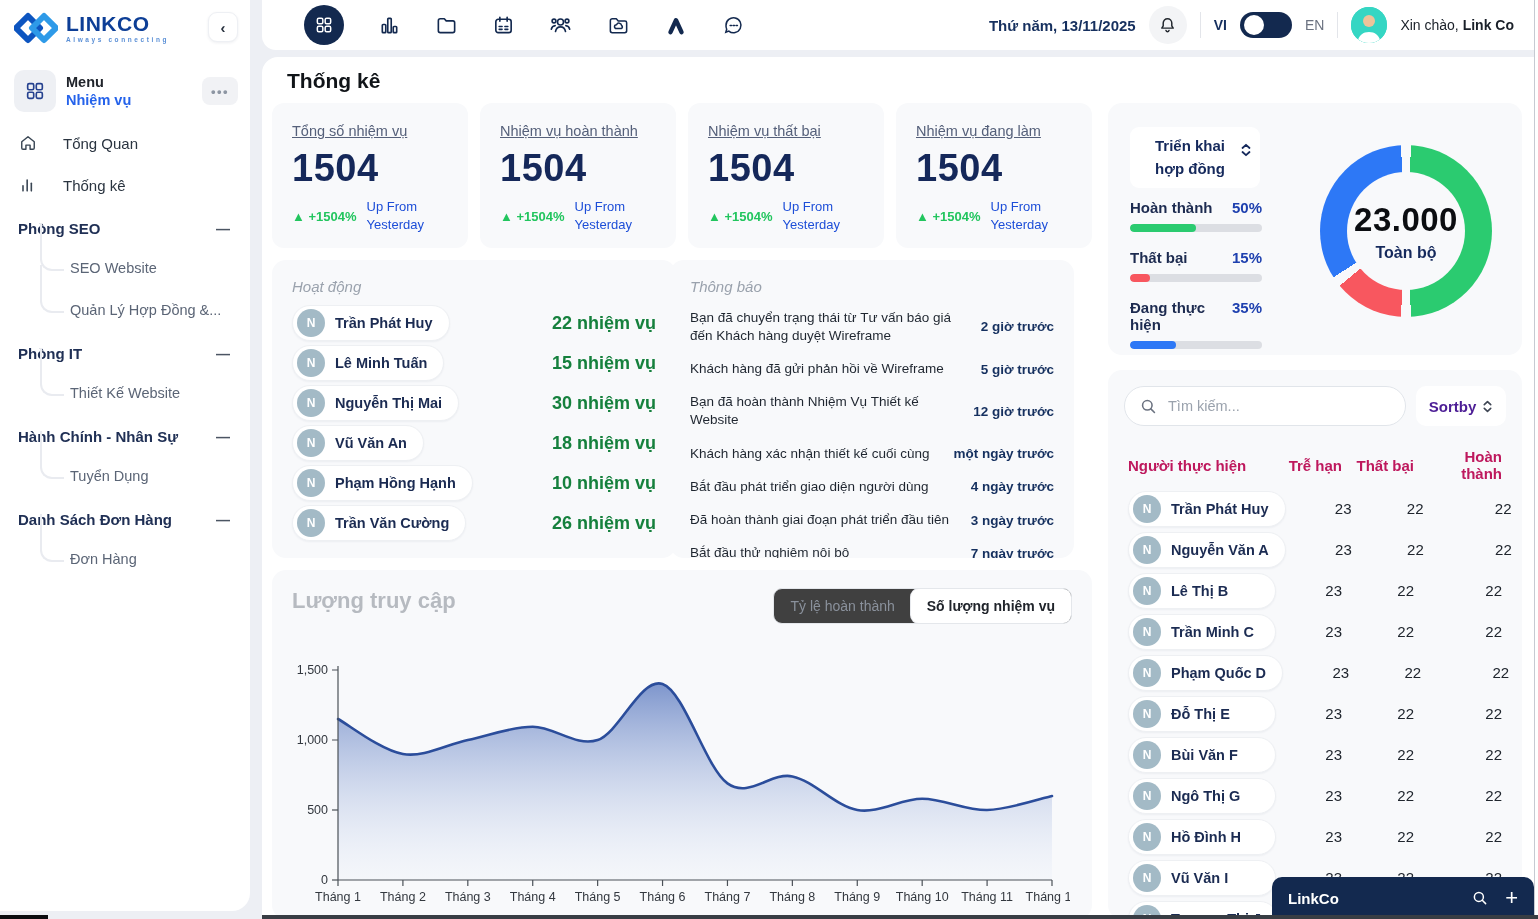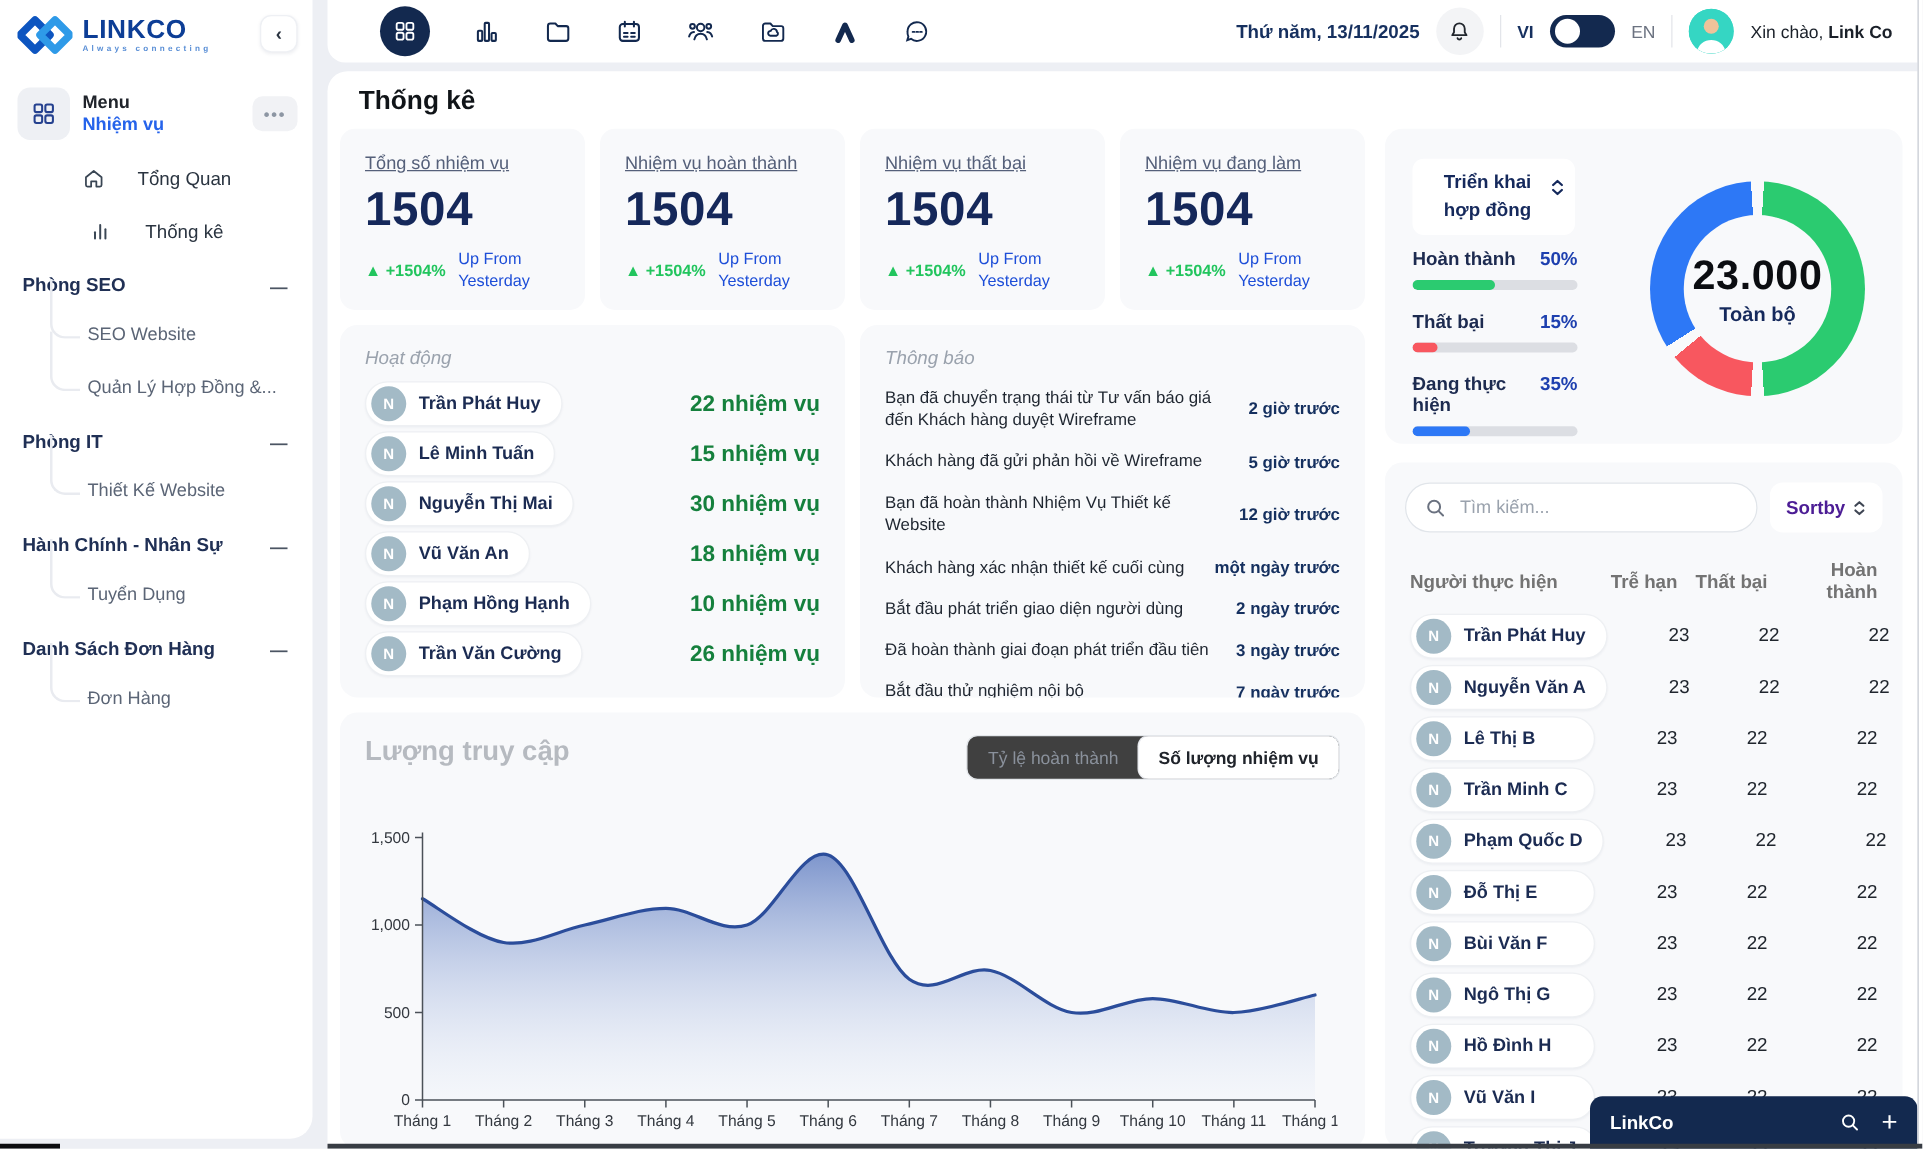--- a/index.html
+++ b/index.html
@@ -12,21 +12,21 @@
   .logo-row { display:flex; align-items:center; gap:8px; padding:10px 12px 6px 14px; }
   .logo-text-wrap { line-height:1; }
   .logo-name { font-size:21px; font-weight:bold; color:#0d3e96; letter-spacing:.5px; }
   .logo-tag { font-size:6.5px; color:#5a8fd6; letter-spacing:2.6px; margin-top:3px; font-weight:bold; }
   .collapse-btn { position:absolute; right:12px; top:12px; width:30px; height:30px; border:1px solid #eef0f4; border-radius:9px; background:#fff; box-shadow:0 1px 3px rgba(20,40,80,.08); display:flex; align-items:center; justify-content:center; font-size:15px; font-weight:bold; color:#2a3340; cursor:pointer; }
   .menu-row { display:flex; align-items:center; gap:10px; margin:18px 12px 10px 14px; }
   .menu-iconbox { width:42px; height:42px; background:#eef0f4; border-radius:10px; display:flex; align-items:center; justify-content:center; }
   .menu-title { font-size:14.5px; font-weight:bold; color:#20242b; }
   .menu-sub { font-size:14.5px; font-weight:bold; color:#2563eb; margin-top:2px; }
   .dots-btn { margin-left:auto; width:36px; height:28px; background:#f1f2f5; border-radius:8px; color:#8d96a3; font-weight:bold; letter-spacing:1.5px; display:flex; align-items:center; justify-content:center; font-size:13px; cursor:pointer; }
-  .nav-item { display:flex; align-items:center; gap:25px; padding:11px 18px; font-size:15px; color:#2a3440; cursor:pointer;justify-content:center; }
+  .nav-item { display:flex; align-items:center; gap:25px; padding:11px 18px; font-size:15px; color:#2a3440; cursor:pointer; }
   .sb-section { display:flex; align-items:center; justify-content:space-between; padding:14px 20px 10px 18px; font-size:15px; font-weight:bold; color:#203055; cursor:pointer; }
   .sb-minus { color:#4b5563; font-weight:bold; font-size:14px; }
   .sb-child { position:relative; margin-left:52px; margin-right:14px; padding:13px 0 13px 18px; font-size:14.5px; color:#5b6576; cursor:pointer; white-space:nowrap; }
   .sb-child::before { content:''; position:absolute; left:-12px; top:-24px; width:22px; height:46px; border-left:2px solid #e9ebf0; border-bottom:2px solid #e9ebf0; border-bottom-left-radius:12px; }
 
   
   .topbar { position:absolute; left:262px; top:0; width:1276px; height:50px; background:#fff; border-radius:0 0 0 14px; display:flex; align-items:center; z-index:2; }
   .top-icons { display:flex; align-items:center; gap:34px; margin-left:42px; }
   .tb-icon { cursor:pointer; display:flex; align-items:center; justify-content:center; }
   .tb-icon-active { width:40px; height:40px; border-radius:50%; background:#13294f; }
@@ -76,21 +76,21 @@
   .activity-card { left:10px; top:203px; width:404px; height:298px; padding:18px 20px; overflow:hidden; }
   .card-label { font-size:15px; color:#9aa2ad;font-style:italic; }
   .act-row { display:flex; align-items:center; justify-content:space-between; height:40px; margin-top:0; }
   .act-rows { margin-top:8px; }
   .person-pill { display:inline-flex; align-items:center; gap:10px; background:#fff; border:1px solid #eef0f3; border-radius:20px; padding:3px 16px 3px 4px; box-shadow:0 1px 2px rgba(25,40,70,.05); cursor:pointer; }
   .n-avatar { width:28px; height:28px; border-radius:50%; background:#a3bac6; color:#fff; font-size:12px; font-weight:bold; display:flex; align-items:center; justify-content:center; flex:none; }
   .person-name { font-size:14.5px; font-weight:bold; color:#1b2b52; white-space:nowrap; }
   .act-count { font-size:18px; font-weight:bold; color:#15803d; white-space:nowrap;text-align:right; }
 
   
-  .notif-card { left:426px; top:203px; width:404px; height:298px; padding:18px 20px; overflow:hidden; }
+  .notif-card { left:408px; top:203px; width:404px; height:298px; padding:18px 20px; overflow:hidden; }
   .notif-rows { margin-top:6px; }
   .notif-row { display:flex; justify-content:space-between; align-items:center; gap:14px; padding:7.5px 0; }
   .notif-text { font-size:13.5px; color:#1f2630; line-height:1.35; }
   .notif-time { font-size:13.5px; font-weight:bold; color:#15305f; white-space:nowrap; }
 
   
   .traffic-card { left:10px; top:513px; width:820px; height:349px; padding:18px 20px; overflow:hidden; }
   .traffic-head { display:flex; align-items:flex-start; justify-content:space-between; }
   .traffic-title { font-size:22px; font-weight:bold; color:#b6bac0; }
   .toggle { display:flex; background:#404040; border:1px solid #e4e7eb; border-radius:9px; padding:0; overflow:hidden; }
@@ -98,21 +98,21 @@
   .toggle-btn.active { background:#fff; color:#20242b; font-weight:bold; border-radius:8px; box-shadow:0 0 0 1px #e8eaee; }
   .area-svg-wrap { position:absolute; left:18px; top:88px; }
 
   
   .table-card { left:846px; top:313px; width:414px; height:549px; padding:16px; overflow:hidden; }
   .search-row { display:flex; gap:10px; }
   .search-box { flex:1; height:40px; background:#fff; border:1.5px solid #e1e5ea; border-radius:20px; display:flex; align-items:center; gap:10px; padding:0 14px; }
   .search-box input { border:none; outline:none; flex:1; font-size:14.5px; font-family:inherit; color:#374151; background:transparent; }
   .search-box input::placeholder { color:#9aa2ad; }
   .sort-btn { width:90px; height:40px; background:#fff; border-radius:10px; display:flex; align-items:center; justify-content:center; gap:6px; font-size:15px; font-weight:bold; color:#4c1d95; cursor:pointer; }
-  .tbl-head { display:grid; grid-template-columns:1fr 58px 64px 80px; gap:8px; align-items:center; margin:22px 4px 6px 4px; font-size:15px; font-weight:bold; color:#737373; }
+  .tbl-head { display:grid; grid-template-columns:1fr 58px 64px 80px; gap:8px; align-items:center; margin:22px 4px 6px 4px; font-size:15px; font-weight:bold; color:#be185d; }
   .tbl-head span:not(:first-child) { text-align:right; }
   .tbl-row { display:grid; grid-template-columns:1fr 58px 64px 80px; gap:8px; align-items:center; height:41px; padding:0 4px; }
   .tbl-num { font-size:15px; color:#20262e; text-align:right; }
 
   
   .chat-bar { position:absolute; left:1272px; top:877px; width:262px; height:42px; background:#13294f; border-radius:10px 10px 0 0; display:flex; align-items:center; padding:0 16px; z-index:6; }
   .chat-title { color:#fff; font-size:15px; font-weight:bold; }
   .chat-icons { margin-left:auto; display:flex; align-items:center; gap:16px; }
   .chat-plus { color:#fff; font-size:22px; font-weight:normal; line-height:1; cursor:pointer; }
 
@@ -458,21 +458,21 @@
     <div class="notif-time">12 giờ trước</div>
   </div>
 
   <div class="notif-row">
     <div class="notif-text">Khách hàng xác nhận thiết kế cuối cùng</div>
     <div class="notif-time">một ngày trước</div>
   </div>
 
   <div class="notif-row">
     <div class="notif-text">Bắt đầu phát triển giao diện người dùng</div>
-    <div class="notif-time">2 ngày trước</div>
+    <div class="notif-time">4 ngày trước</div>
   </div>
 
   <div class="notif-row">
     <div class="notif-text">Đã hoàn thành giai đoạn phát triển đầu tiên</div>
     <div class="notif-time">3 ngày trước</div>
   </div>
 
   <div class="notif-row">
     <div class="notif-text">Bắt đầu thử nghiệm nội bộ</div>
     <div class="notif-time">7 ngày trước</div>

